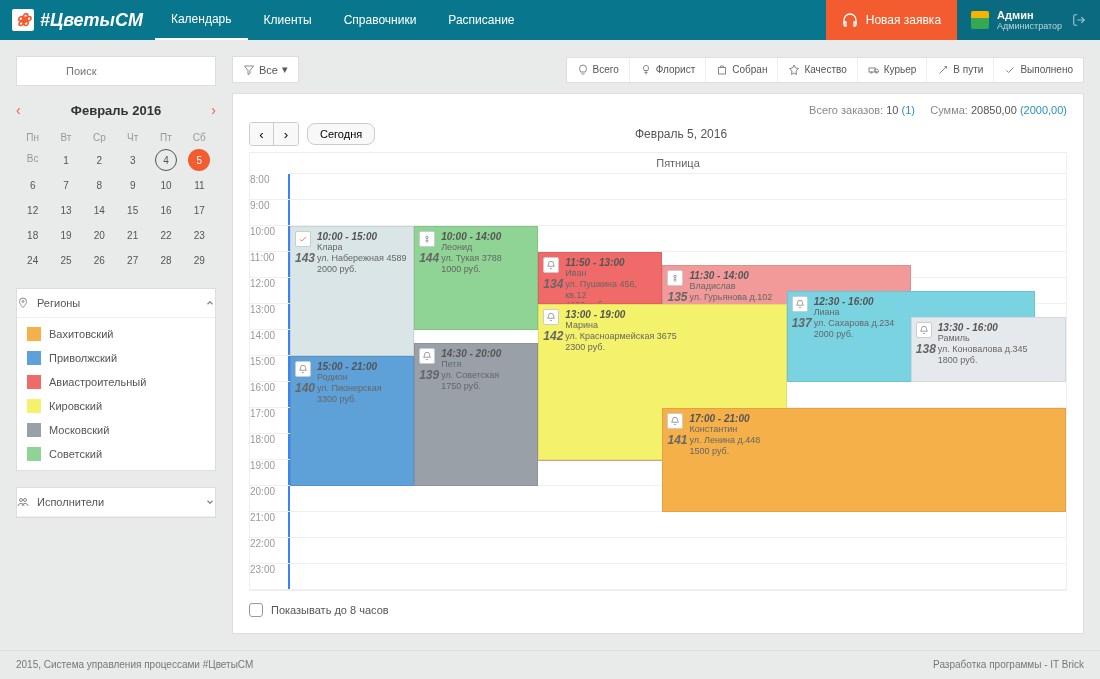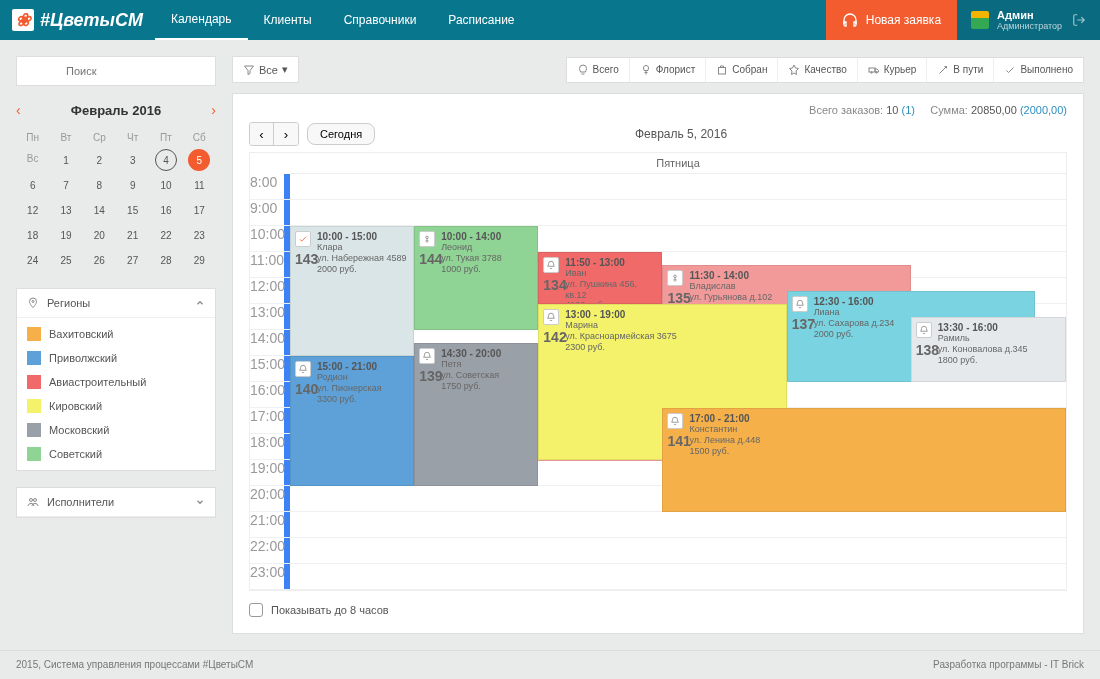--- a/index.html
+++ b/index.html
@@ -27,21 +27,21 @@
 .cal-head { display: flex; justify-content: space-between; align-items: center; margin-bottom: 10px; }
 .cal-head .arrow { color: #f25c2e; font-size: 14px; cursor: pointer; }
 .cal-title { font-weight: bold; font-size: 13px; color: #333; }
 .cal-grid { display: grid; grid-template-columns: repeat(6, 1fr); text-align: center; gap: 2px 0; }
 .cal-dow { color: #999; font-size: 10px; padding: 4px 0; }
 .cal-day { padding: 6px 0; font-size: 10px; cursor: pointer; }
 .cal-day.today { border: 1px solid #555; border-radius: 50%; width: 22px; height: 22px; margin: 0 auto; display: flex; align-items: center; justify-content: center; padding: 0; }
 .cal-day.selected { background: #f25c2e; color: #fff; border-radius: 50%; width: 22px; height: 22px; margin: 0 auto; display: flex; align-items: center; justify-content: center; padding: 0; }
 
 .panel { background: #fff; border: 1px solid #ddd; }
-.panel-head { display: flex; align-items: center; padding: 8px 10px; border-bottom: 1px solid #eee; cursor: pointer; }
+.panel-head { display: flex; align-items: center; padding: 8px 0; border-bottom: 1px solid #eee; cursor: pointer; }
 .panel-head .icon { margin-right: 8px; }
 .panel-head .title { flex: 1; font-size: 11px; }
 .panel-body { padding: 4px 0; }
 .region-item { display: flex; align-items: center; padding: 5px 10px; font-size: 11px; cursor: pointer; }
 .region-swatch { width: 14px; height: 14px; margin-right: 8px; }
 
 .main { flex: 1; display: flex; flex-direction: column; gap: 10px; }
 .toolbar { display: flex; align-items: center; gap: 16px; }
 .filter-btn { background: #fff; border: 1px solid #ddd; padding: 6px 10px; display: flex; align-items: center; cursor: pointer; font-size: 11px; }
 .filter-btn svg { margin-right: 4px; }
@@ -60,28 +60,28 @@
 .nav-btns button { border: none; background: #f8f8f8; width: 24px; height: 22px; cursor: pointer; }
 .nav-btns button:first-child { border-right: 1px solid #ccc; }
 .today-btn { border: 1px solid #ccc; background: #f8f8f8; padding: 4px 12px; border-radius: 8px; cursor: pointer; font-size: 11px; }
 .schedule-title { flex: 1; text-align: center; font-size: 12px; color: #555; }
 
 .schedule { position: relative; border: 1px solid #eee; }
 .day-header { text-align: center; padding: 4px 0; border-bottom: 1px solid #eee; font-size: 11px; color: #666; margin-left: 40px; }
 .hours { position: relative; }
 .hour-row { display: flex; height: 26px; border-bottom: 1px solid #f0f0f0; }
 .hour-row.now::after { content:''; position:absolute; left:40px; right:0; height:1px; background:#e69494; }
-.hour-label { width: 40px; text-align: right; padding-right: 23px; font-size: 14px; color: #999; border-right: 6px solid #3b82f6; }
+.hour-label { width: 40px; text-align: right; padding-right: 23px; font-size: 10px; color: #999; border-right: 2px solid #3b82f6; }
 .hour-cell { flex: 1; position: relative; }
 
 .events { position: absolute; left: 40px; right: 0; top: 0; bottom: 0; }
 .event { position: absolute; border: 1px solid rgba(0,0,0,.08); padding: 4px 6px 4px 26px; font-size: 9px; overflow: hidden; }
 .event .ev-icon { position: absolute; left: 4px; top: 4px; width: 16px; height: 16px; background: #fff; border: 1px solid #ccc; border-radius: 2px; display: flex; align-items: center; justify-content: center; }
-.event .ev-id { position: absolute; left: 4px; top: 24px; font-size: 14px; font-weight: bold; color: #666; }
-.event .ev-time { font-weight: bold; font-size: 10px; }
+.event .ev-id { position: absolute; left: 4px; top: 24px; font-size: 12px; font-weight: bold; color: #666; font-style: italic; }
+.event .ev-time { font-weight: bold; font-size: 10px; font-style: italic; }
 .event .ev-line { color: #666; font-size: 9px; line-height: 1.2; }
 
 .checkbox-row { display: flex; align-items: center; margin-top: 12px; font-size: 11px; }
 .checkbox-row .cb { width: 14px; height: 14px; border: 1.5px solid #999; border-radius: 3px; margin-right: 8px; }
 
 .footer { padding: 8px 16px; color: #777; font-size: 10px; display: flex; justify-content: space-between; border-top: 1px solid #ddd; background: #e9eaea; }
 
 svg { display: block; }
 </style>
 </head>

